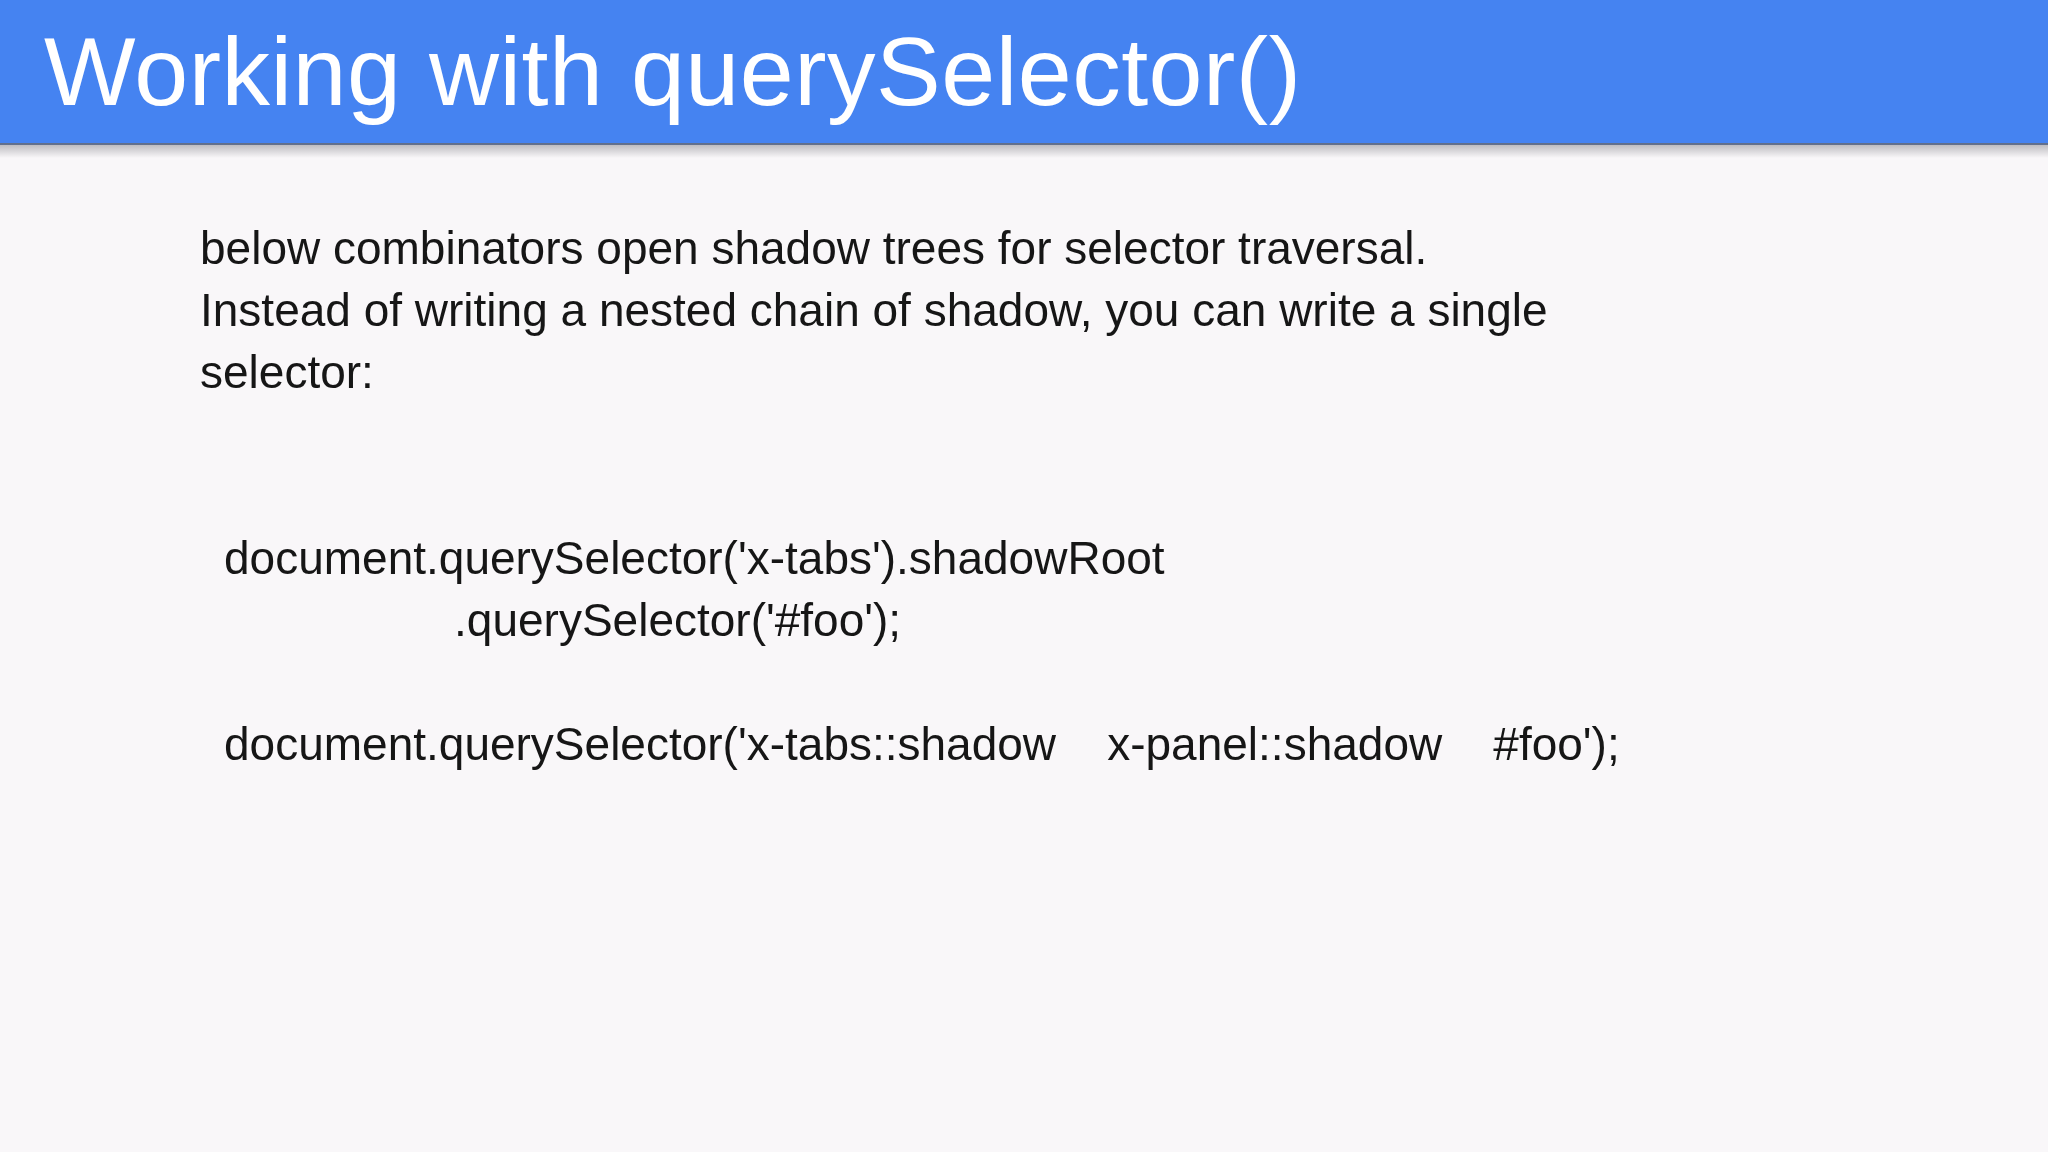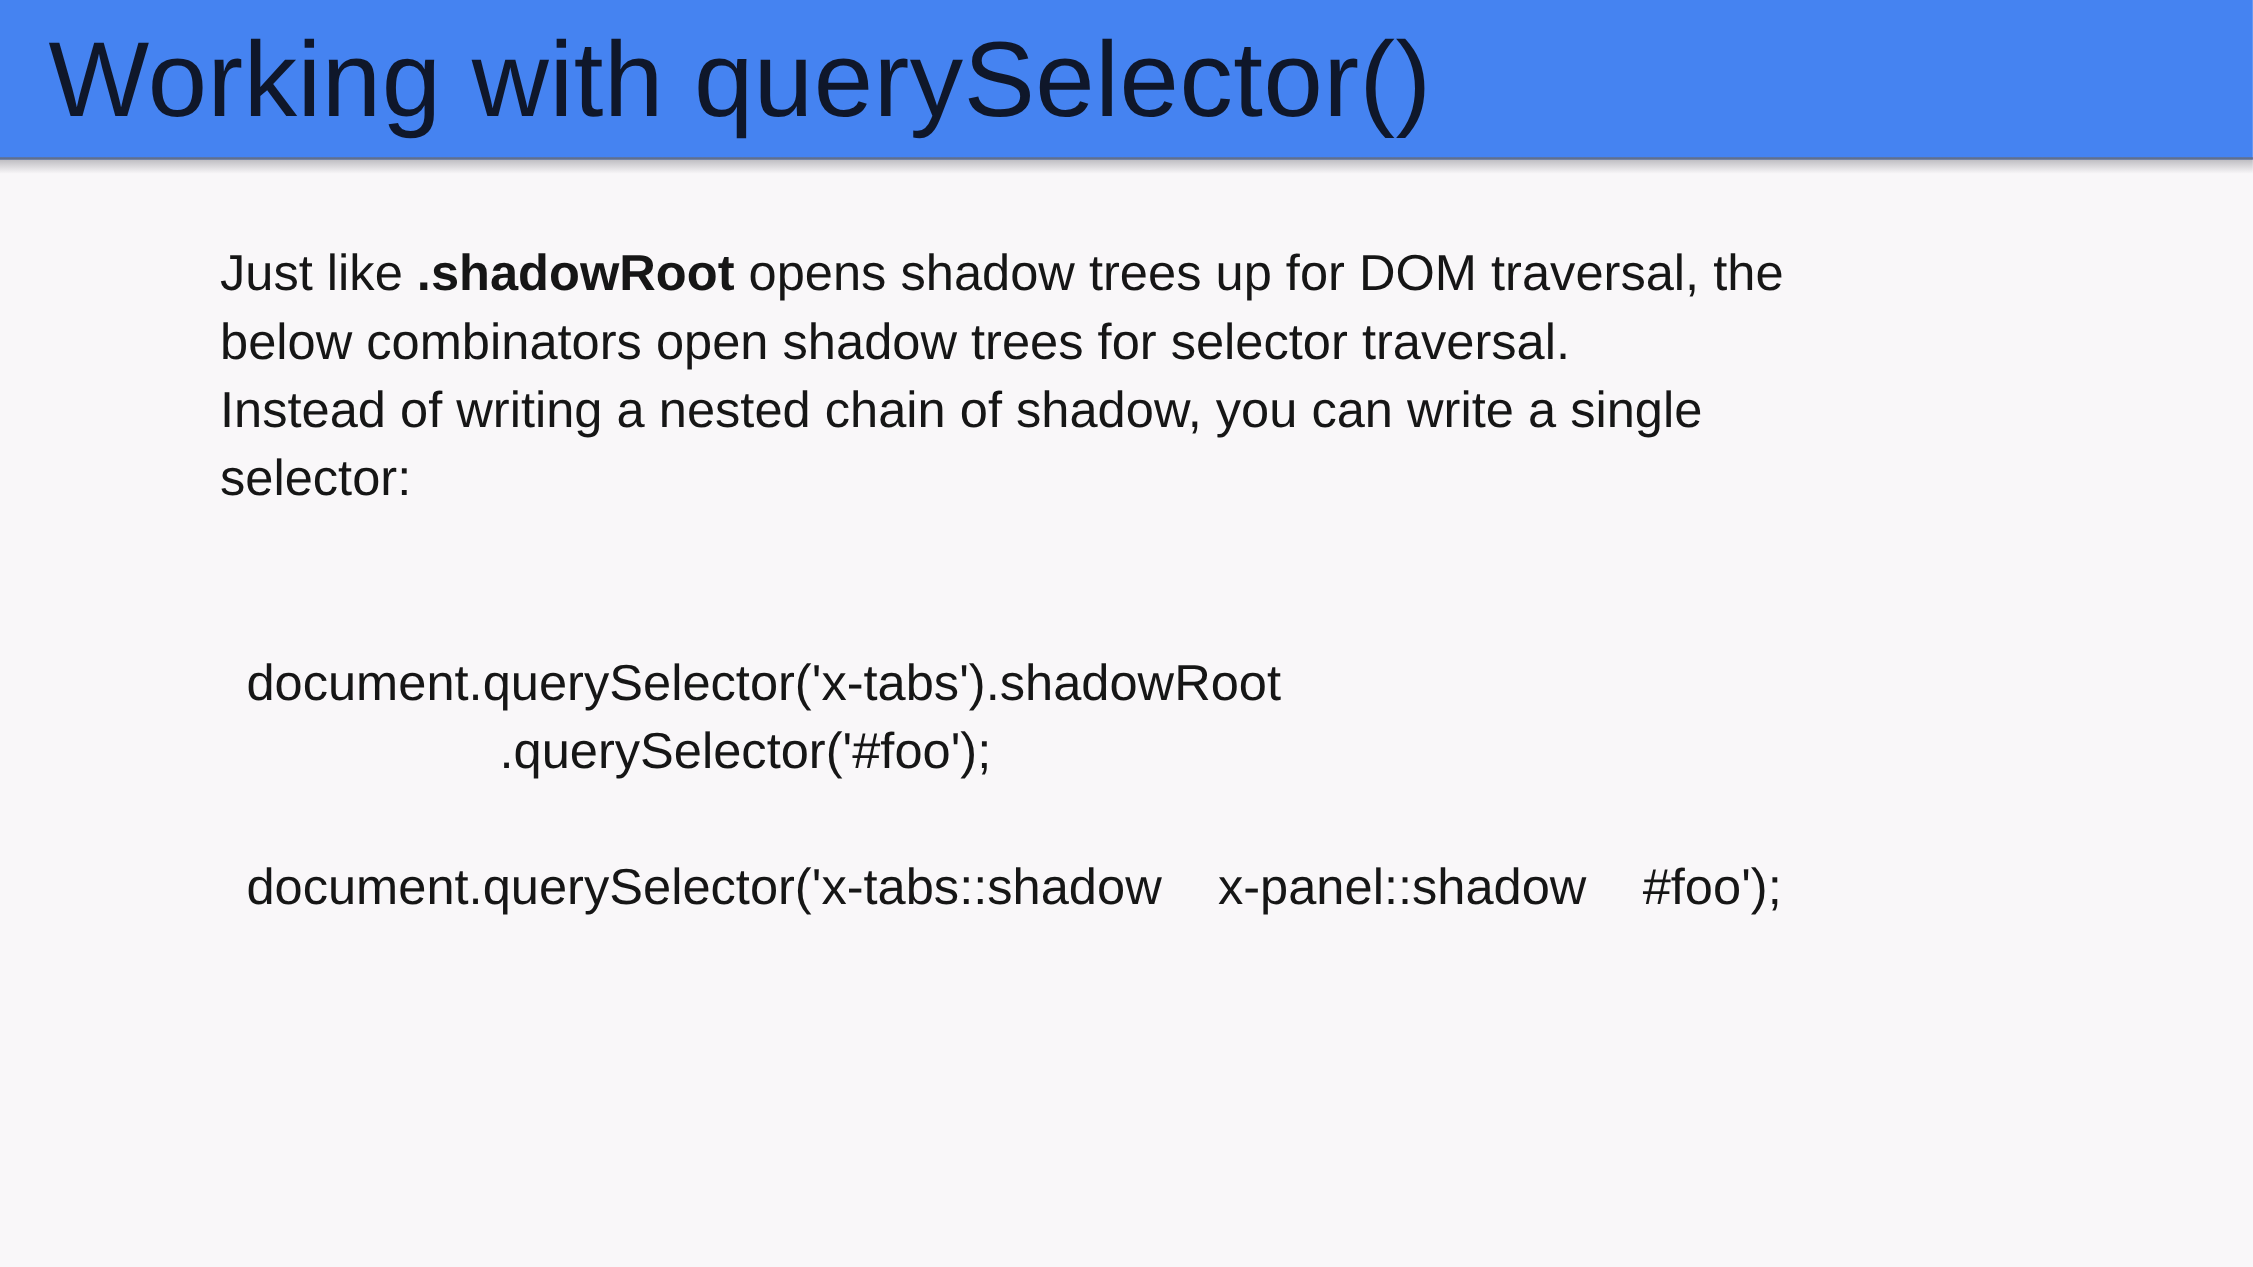--- a/index.html
+++ b/index.html
@@ -71,27 +71,26 @@
   .code-block.second {
     margin-top: 62px; 
   }
 </style>
 </head>
 <body style="background: rgb(249, 247, 249); color: rgb(22, 22, 22);">
 
 <div class="slide">
 
   <header class="slide-header" style="background: rgb(69, 131, 241);">
-    <h1 class="slide-title" style="color: #0f172a;">Working with querySelector()</h1>
+    <h1 class="slide-title" style="color: #ffffff;">Working with querySelector()</h1>
   </header>
 
   <main class="slide-body">
 
     <div class="paragraph">
-        <div class="line"><span>Just like </span><span class="bold">.shadowRoot</span><span> opens shadow trees up for DOM traversal, the</span></div>
         <div class="line"><span>below combinators open shadow trees for selector traversal.</span></div>
         <div class="line"><span>Instead of writing a nested chain of shadow, you can write a single</span></div>
         <div class="line"><span>selector:</span></div>
       </div>
 
     <div class="code-block first">
         <div class="line"><span>document.querySelector('x-tabs').shadowRoot</span></div>
         <div class="line"><span>                  .querySelector('#foo');</span></div>
       </div>
 

